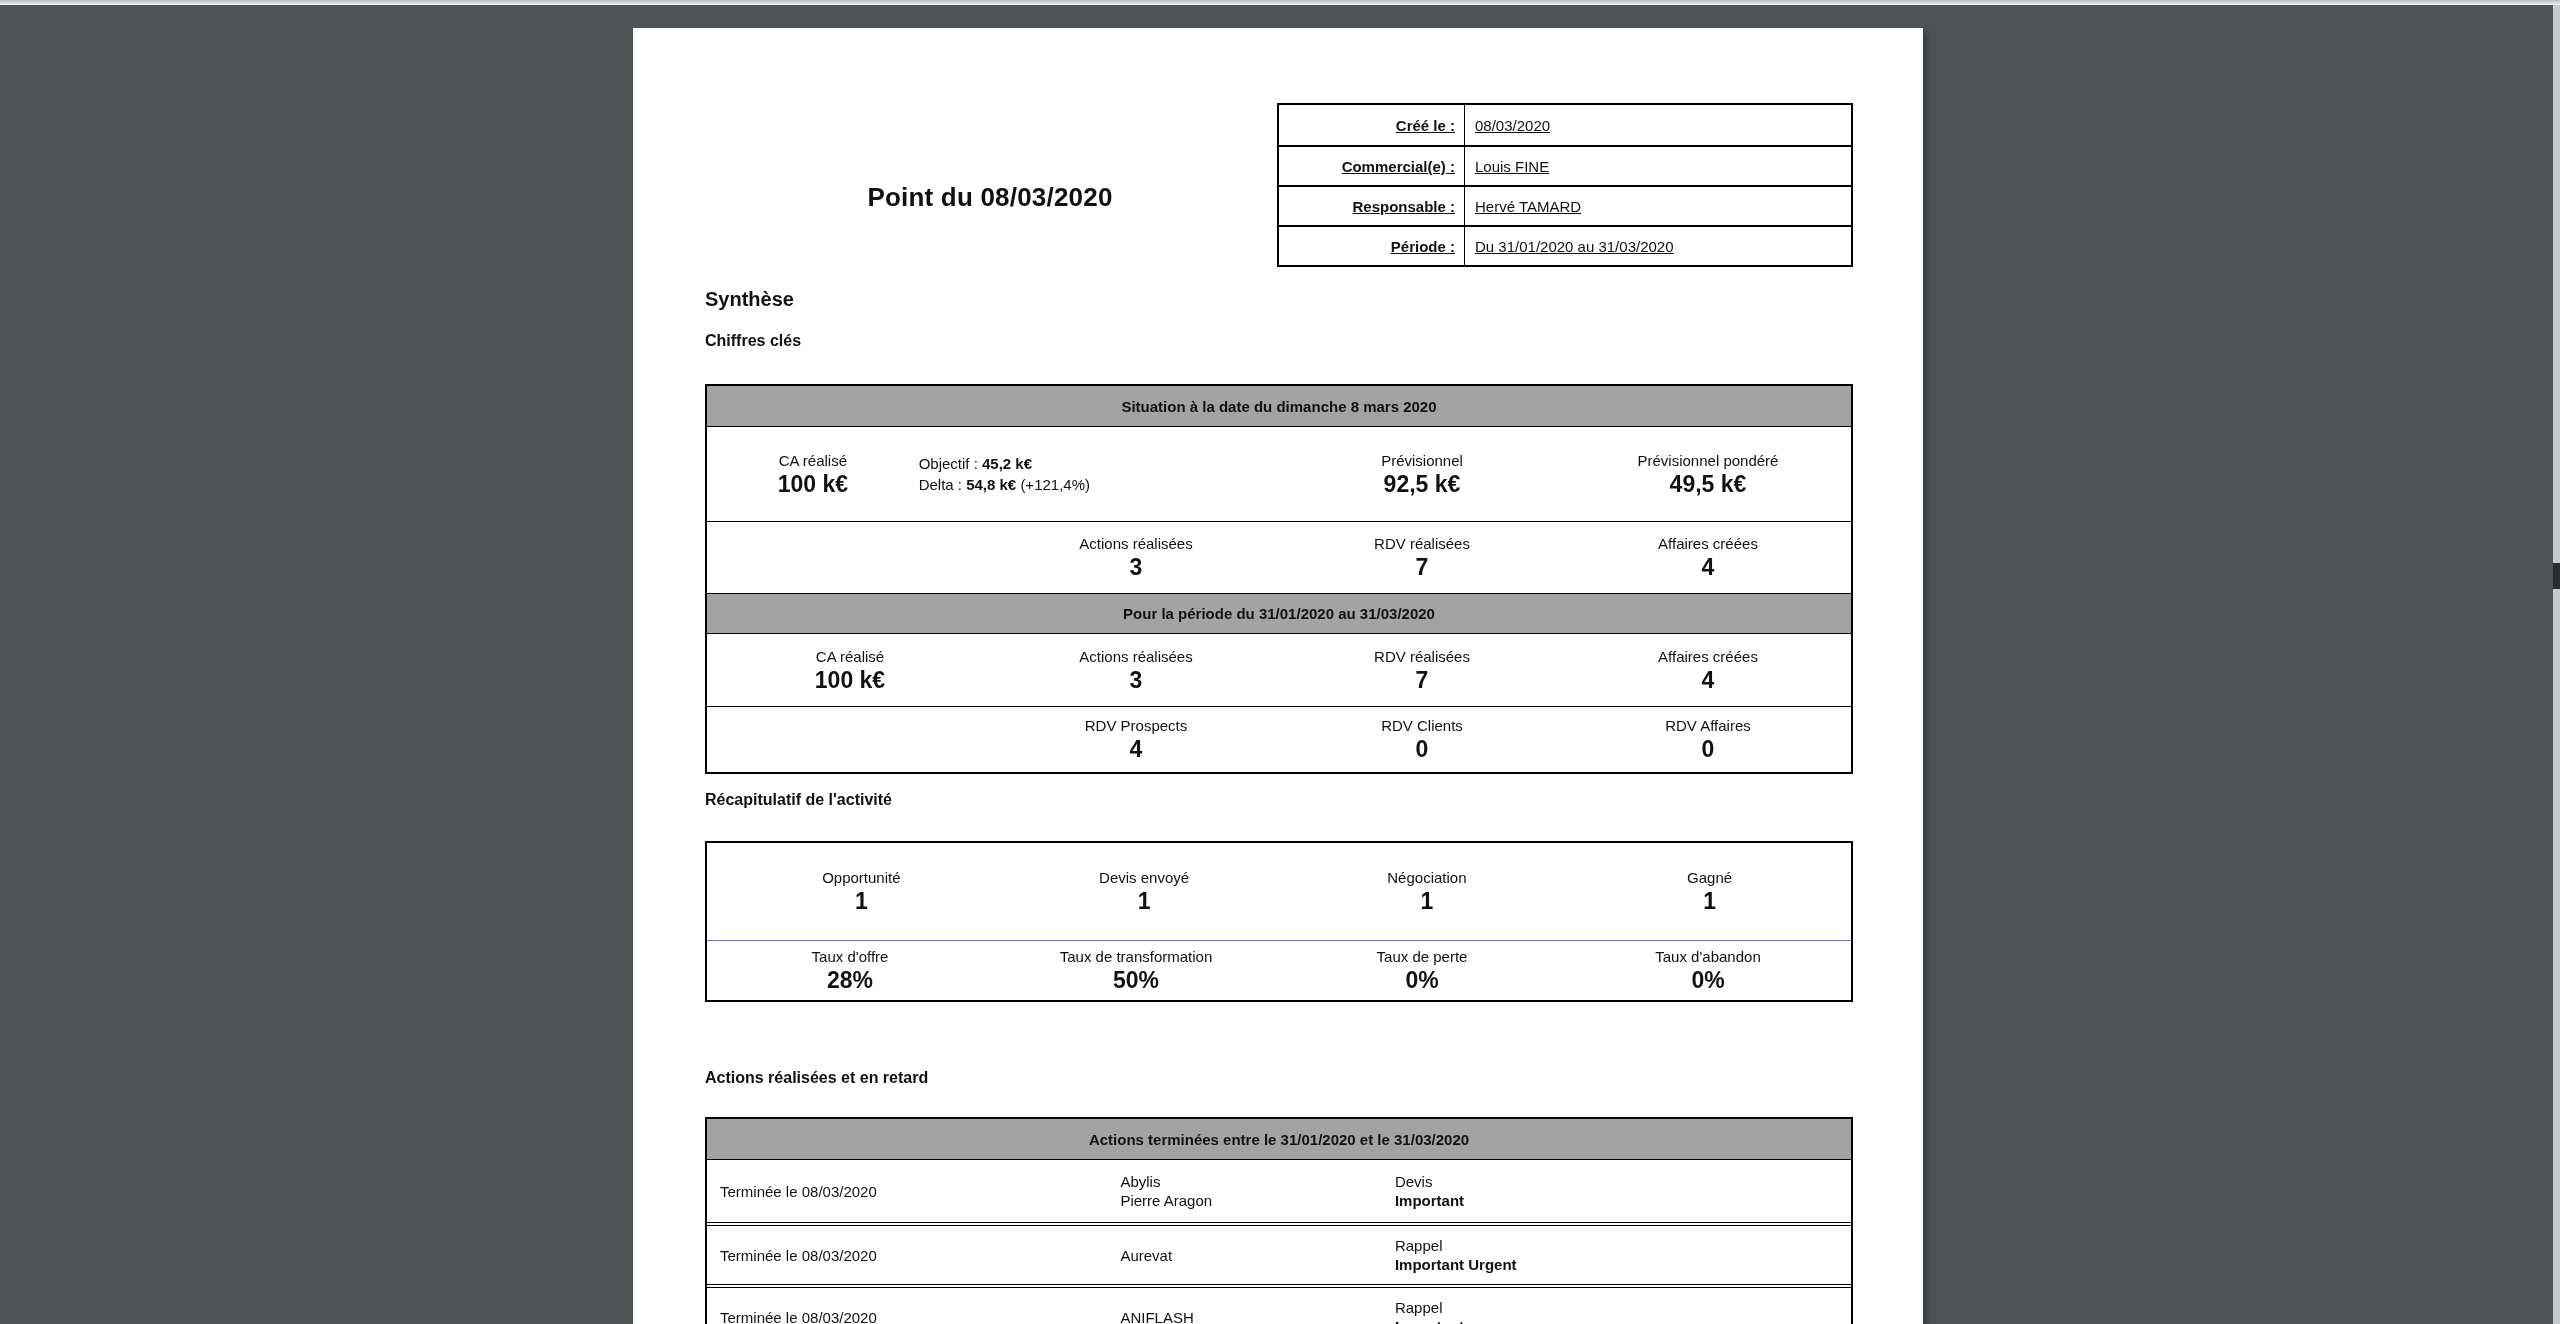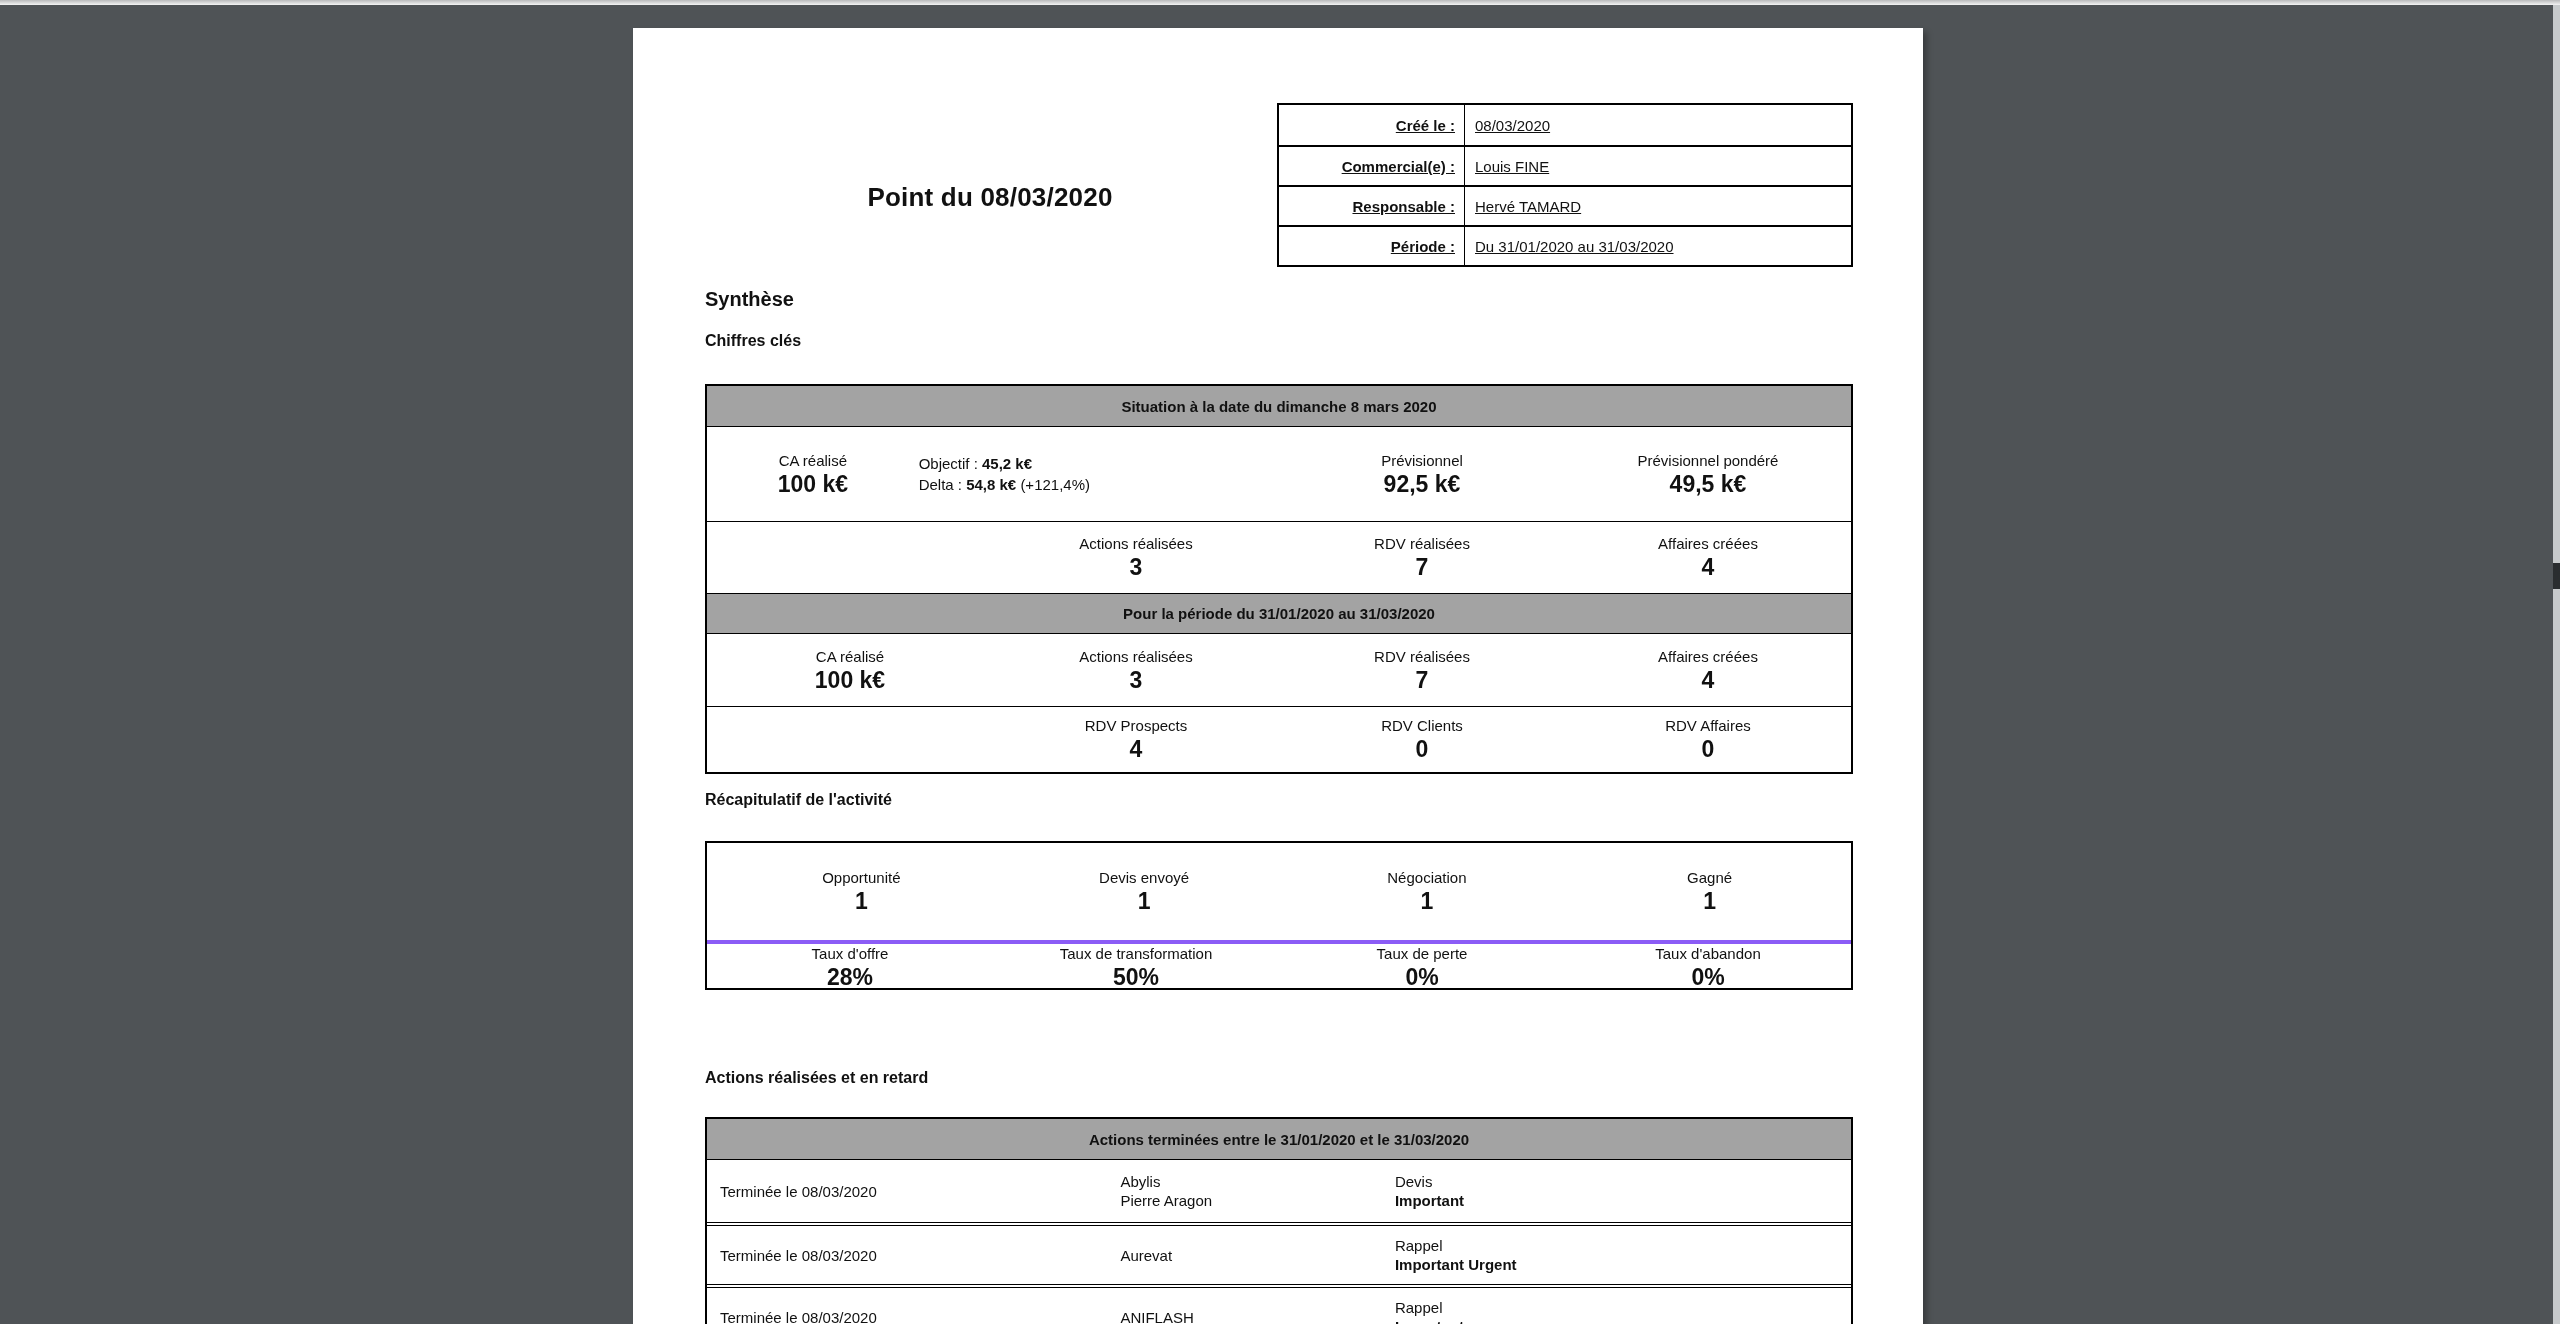--- a/index.html
+++ b/index.html
@@ -76,21 +76,21 @@
   .kpi-label { font-size: 15px; line-height: 19px; }
   .kpi-value { font-size: 23px; font-weight: bold; line-height: 28px; }
   .obj-cell {
     display: flex; flex-direction: column; justify-content: center;
     font-size: 15px; line-height: 21px; text-align: left;
   }
   .obj-cell b { font-weight: bold; }
   .pct { font-weight: normal; }
   
   .rowAff1 { height: 97px; padding-left: 13px; }
-  .rowAff2 { height: 48px; border-top: 4px solid #8b5cf6; }
+  .rowAff2 { height: 60px; border-top: 1px solid #8b5cf6; }
   
   .act-row {
     display: grid; grid-template-columns: 35% 24% 41%;
     height: 62px; align-items: center; font-size: 15px;
   }
   .act-row + .act-row { border-top: 4px double #000; }
   .act-cell { padding-left: 13px; line-height: 19px; }
   .act-bold { font-weight: bold; }
 </style>
 </head>

